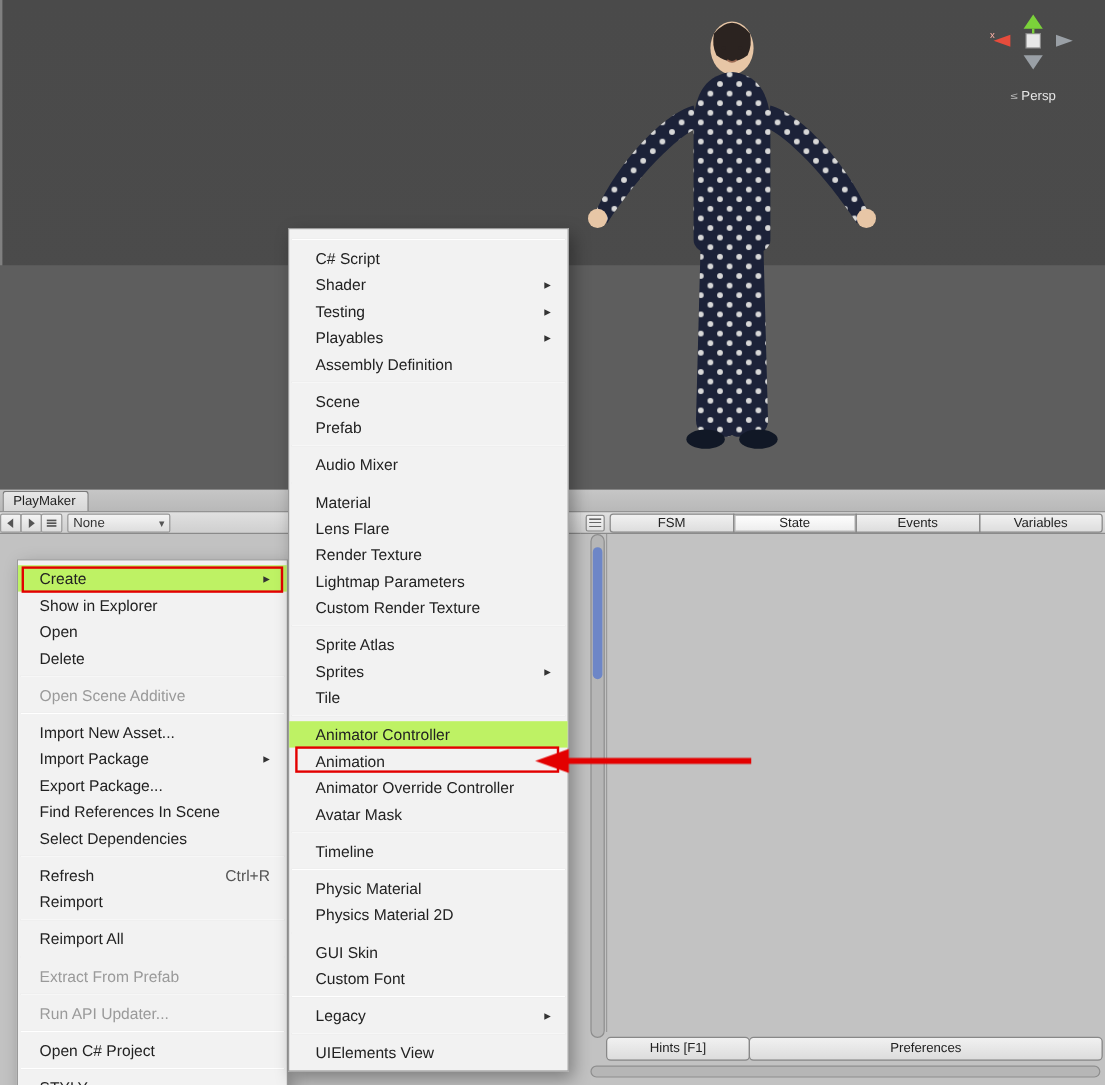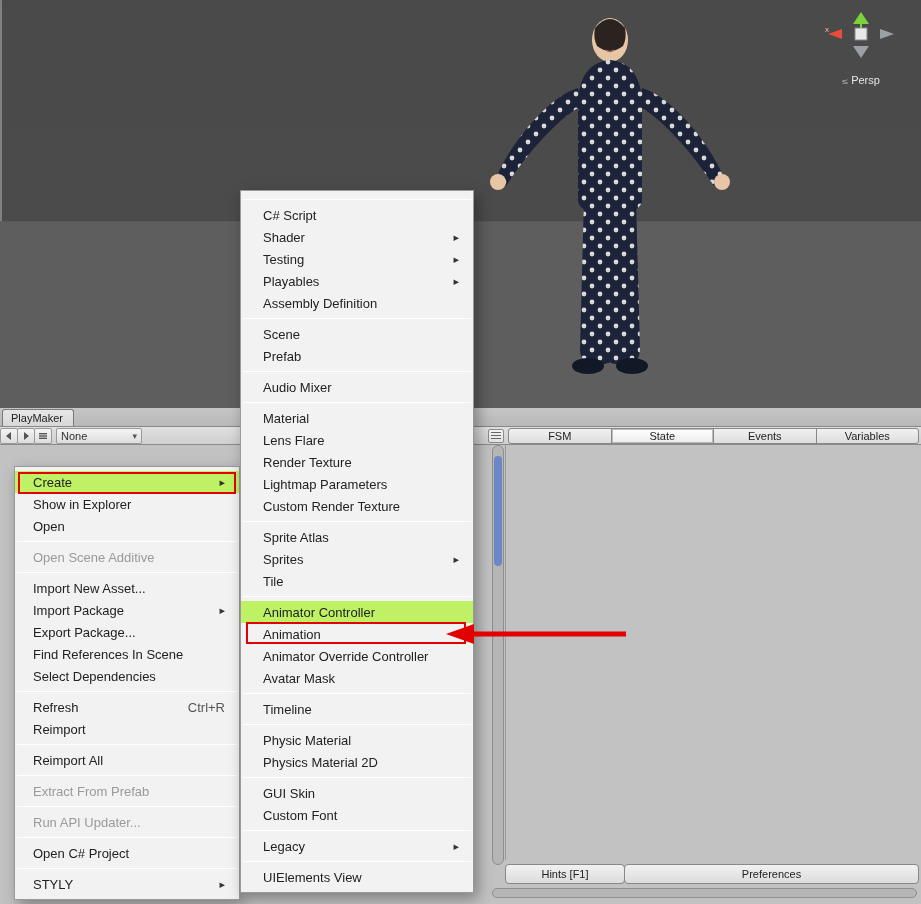--- a/index.html
+++ b/index.html
@@ -292,20 +292,23 @@
   <div class="highlight-box"></div>
 <div class="ctx-item hassub selected">
       <span>Create</span>
     </div>
     <div class="ctx-item">
       <span>Show in Explorer</span>
     </div>
     <div class="ctx-item">
       <span>Open</span>
     </div>
+    <div class="ctx-item">
+      <span>Delete</span>
+    </div>
     <div class="ctx-sep"></div>
     <div class="ctx-item disabled">
       <span>Open Scene Additive</span>
     </div>
     <div class="ctx-sep"></div>
     <div class="ctx-item">
       <span>Import New Asset...</span>
     </div>
     <div class="ctx-item hassub">
       <span>Import Package</span>

